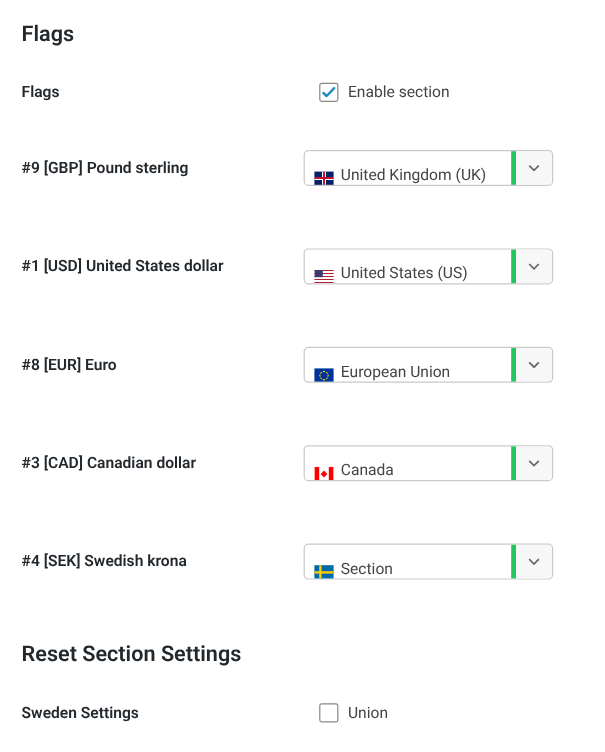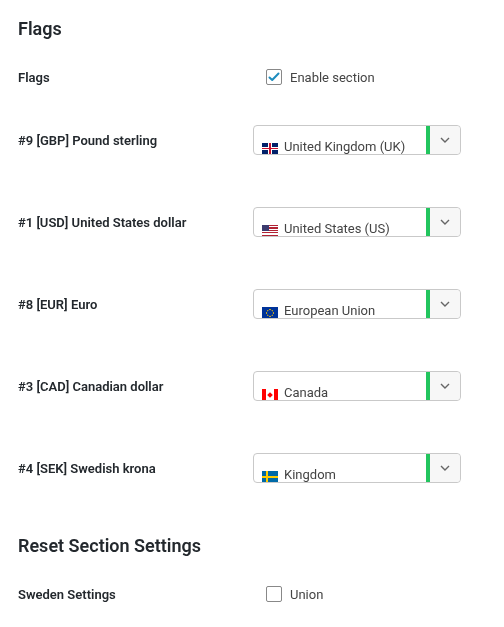--- a/index.html
+++ b/index.html
@@ -227,21 +227,21 @@
           </div>
         </div>
       </div>
     </div>
     <div class="form-row">
       <div class="label-col">#4 [SEK] Swedish krona</div>
       <div class="field-col">
         <div class="select">
           <div class="select-main">
             <span class="flag flag-se"></span>
-            <span>Kingdom</span>
+            <span>Section</span>
           </div>
           <div class="select-arrow">
             <svg width="10" height="6" viewBox="0 0 10 6">
               <path d="M1 1 L5 5 L9 1" stroke="#666" stroke-width="1.4" fill="none"></path>
             </svg>
           </div>
         </div>
       </div>
     </div>
   </div>

